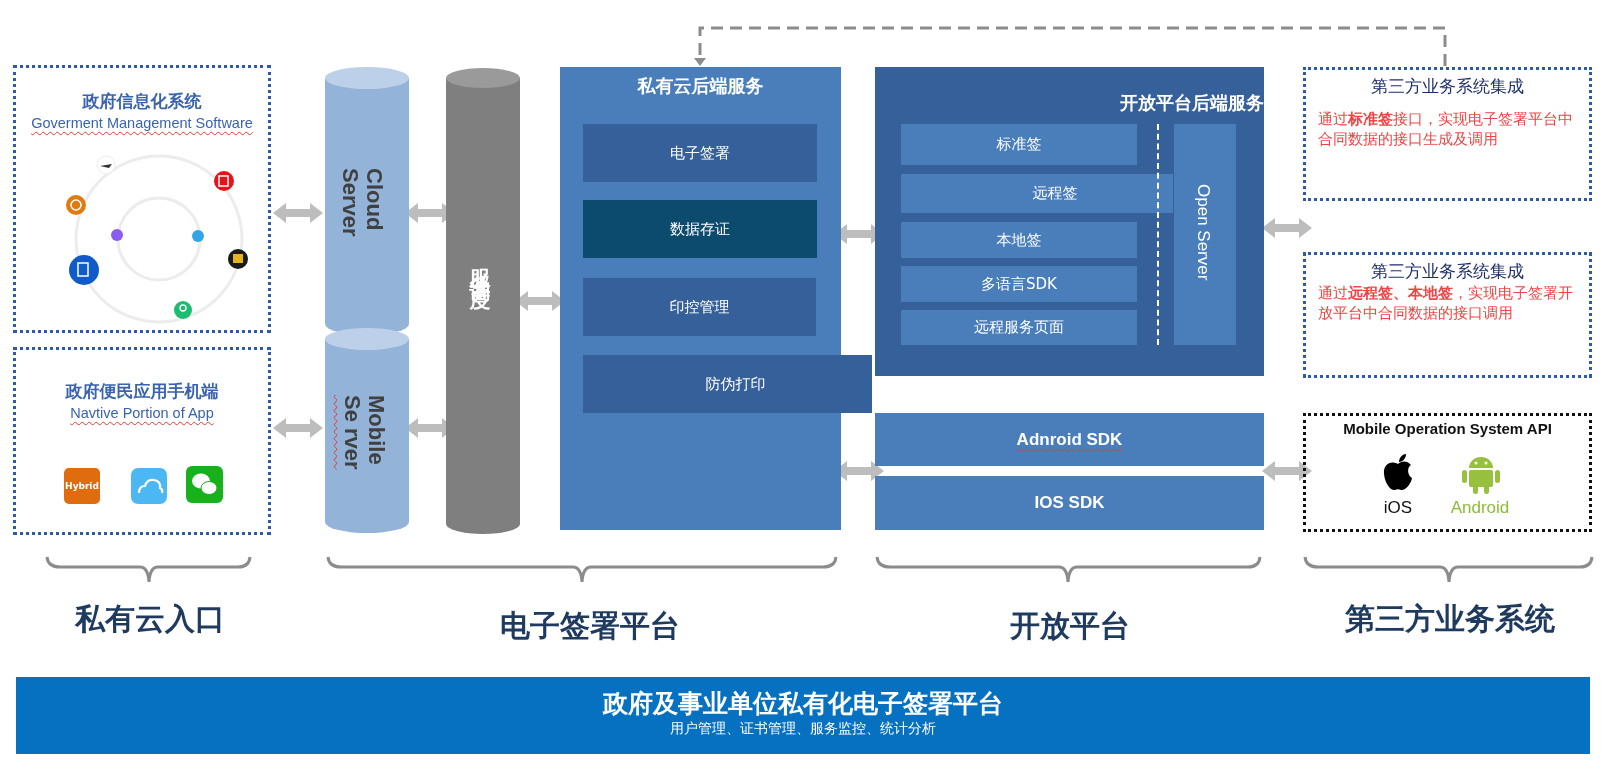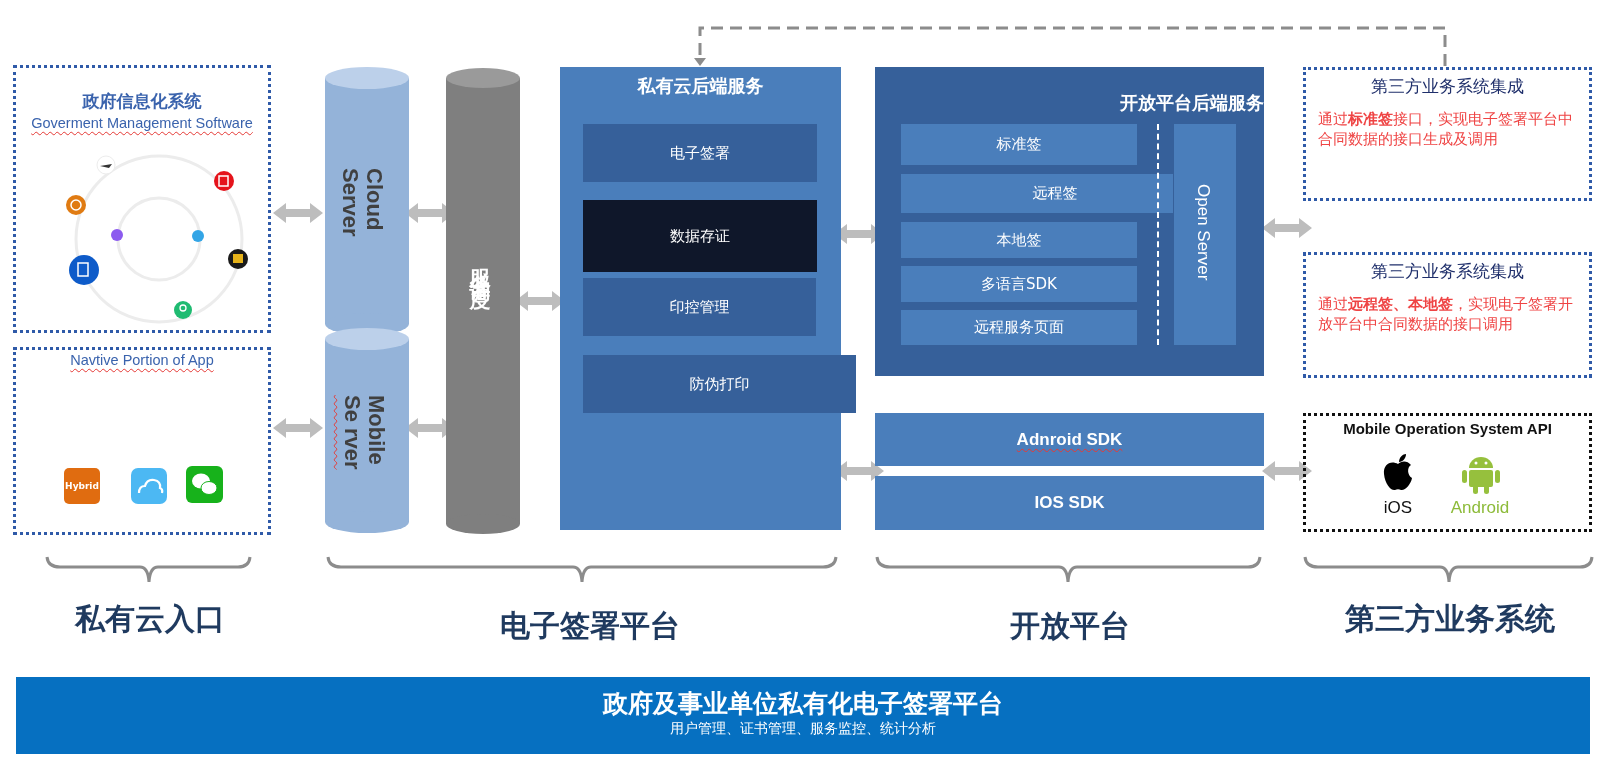--- a/index.html
+++ b/index.html
@@ -59,20 +59,21 @@
         <rect x="27" y="117" width="10" height="13" fill="none" stroke="#fff" stroke-width="1.5"></rect>
       </g>
     <g>
         <circle cx="132" cy="164" r="9" fill="#1fbb71"></circle>
         <circle cx="132" cy="162" r="3" fill="none" stroke="#fff" stroke-width="1.3"></circle>
       </g>
   </svg>
 </div>
 
 <div class="abs dotted-blue" style="left:13px;top:347px;width:258px;height:188px;">
+  <div class="t-cn-title" style="margin-top:30px;">政府便民应用手机端</div>
   <div class="t-en-sub" style="margin-top:2px;"><span class="squig">Navtive Portion of App</span></div>
   <div class="abs" style="left:48px;top:118px;width:36px;height:36px;background:#e06c10;border-radius:5px;color:#fff;font-size:9px;font-weight:bold;display:flex;align-items:center;justify-content:center;">Hybrid</div>
   <div class="abs" style="left:115px;top:118px;width:36px;height:36px;background:#4cb8f3;border-radius:7px;">
     <svg width="36" height="36">
         <path d="M8 25 Q8 18 14 18 Q16 11 23 12 Q30 13 29 20 Q32 21 31 25" fill="none" stroke="#fff" stroke-width="2.2"></path>
       </svg>
   </div>
   <div class="abs" style="left:170px;top:116px;width:37px;height:37px;background:#17b21b;border-radius:6px;">
     <svg width="37" height="37">
         <ellipse cx="15" cy="15" rx="9" ry="7.5" fill="#fff"></ellipse>
@@ -116,23 +117,23 @@
 <svg class="cyl" style="left:444px;top:66px;" width="80" height="470">
   <rect x="2" y="12" width="74" height="446" fill="#7f7f7f"></rect>
   <ellipse cx="39" cy="458" rx="37" ry="10" fill="#7f7f7f"></ellipse>
   <ellipse cx="39" cy="12" rx="37" ry="10" fill="#9a9a9a"></ellipse>
 </svg>
 <div class="abs vtext" style="left:466px;top:252px;color:#fff;font-weight:bold;font-size:21px;letter-spacing:6px;text-orientation:upright;">服务调度</div>
 
 <div class="abs" style="left:560px;top:67px;width:281px;height:463px;background:#4a7ebb;">
   <div style="color:#fff;font-weight:bold;font-size:18px;text-align:center;margin-top:7px;">私有云后端服务</div>
   <div class="box-item" style="left:23px;top:57px;width:234px;height:58px;background:#36609a;">电子签署</div>
-  <div class="box-item" style="left:23px;top:133px;width:234px;height:72px;background:#0f172a;">数据存证</div>
+  <div class="box-item" style="left:23px;top:133px;width:234px;height:58px;background:#0c4a6e;">数据存证</div>
   <div class="box-item" style="left:23px;top:211px;width:233px;height:58px;background:#36609a;">印控管理</div>
-  <div class="box-item" style="left:23px;top:288px;width:273px;height:58px;background:#36609a;">防伪打印</div>
+  <div class="box-item" style="left:23px;top:288px;width:273px;height:58px;background:#36609a;padding-left:16px;">防伪打印</div>
 </div>
 
 <div class="abs" style="left:875px;top:67px;width:389px;height:309px;background:#36609a;">
   <div style="color:#ffffff;font-weight:bold;font-size:18px;text-align:right;margin-top:24px;">开放平台后端服务</div>
   <div class="box-item" style="left:26px;top:57px;width:236px;height:41px;background:#4a7ebb;">标准签</div>
   <div class="box-item" style="left:26px;top:107px;width:236px;height:39px;background:#4a7ebb;padding-left:36px;">远程签</div>
   <div class="box-item" style="left:26px;top:155px;width:236px;height:36px;background:#4a7ebb;">本地签</div>
   <div class="box-item" style="left:26px;top:199px;width:236px;height:36px;background:#4a7ebb;">多语言SDK</div>
   <div class="box-item" style="left:26px;top:243px;width:236px;height:35px;background:#4a7ebb;">远程服务页面</div>
   <div class="abs" style="left:282px;top:57px;width:0;height:221px;border-left:2px dashed #fff;"></div>
@@ -146,21 +147,21 @@
   </div>
 <div class="box-item abs" style="left:875px;top:476px;width:389px;height:54px;background:#4a7ebb;font-weight:bold;font-size:17px;font-family:'Liberation Sans',sans-serif;">IOS SDK</div>
 
 <div class="abs dotted-blue" style="left:1303px;top:67px;width:289px;height:134px;">
   <div class="third-title" style="margin-top:5px;">第三方业务系统集成</div>
   <div class="third-text" style="margin-top:11px;"><span>通过</span><b>标准签</b><span>接口，实现电子签署平台中合同数据的接口生成及调用</span></div>
 </div>
 
 <div class="abs dotted-blue" style="left:1303px;top:252px;width:289px;height:126px;">
   <div class="third-title" style="margin-top:5px;">第三方业务系统集成</div>
-  <div class="third-text" style="margin-top:11px;"><span>通过</span><b>远程签、本地签</b><span>，实现电子签署开放平台中合同数据的接口调用</span></div>
+  <div class="third-text" style=""><span>通过</span><b>远程签、本地签</b><span>，实现电子签署开放平台中合同数据的接口调用</span></div>
 </div>
 
 <div class="abs dotted-black" style="left:1303px;top:413px;width:289px;height:119px;">
   <div style="text-align:center;font-weight:bold;font-size:15px;color:#111;margin-top:4px;font-family:'Liberation Sans',sans-serif;">Mobile Operation System API</div>
   <svg class="abs" style="left:73px;top:36px;" width="38" height="40">
     <path d="M19 12 C12 8 4 12 5 22 C6 32 12 39 16 38 C18 37 20 37 22 38 C26 39 32 32 33 26 C28 23 28 15 32 13 C28 8 22 9 19 12 Z" fill="#000"></path>
     <path d="M20 10 C20 5 24 2 27 2 C27 6 24 10 20 10 Z" fill="#000"></path>
   </svg>
   <div class="abs" style="left:73px;top:82px;width:38px;text-align:center;font-size:17px;color:#111;font-family:'Liberation Sans',sans-serif;">iOS</div>
   <svg class="abs" style="left:154px;top:36px;" width="42" height="44">

